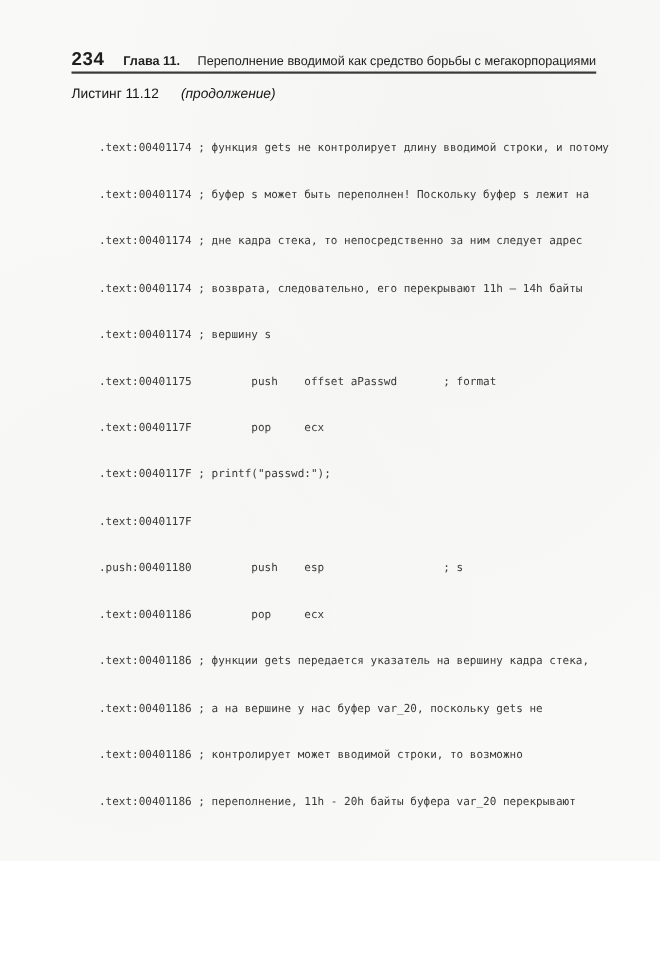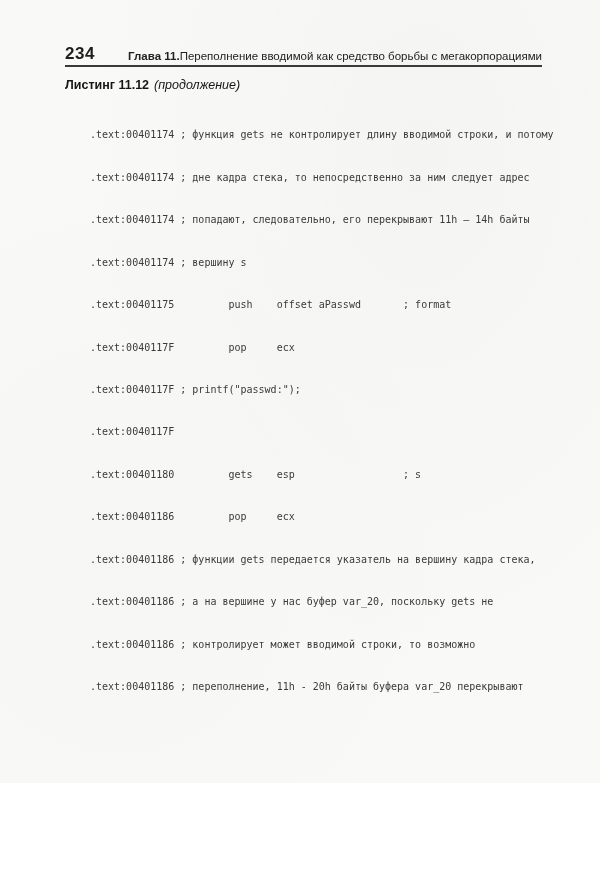--- a/index.html
+++ b/index.html
@@ -36,42 +36,42 @@
     color: #1e1e1e;
   }
   .chapter-line {
     font-size: 11.5px;
     color: #222;
     white-space: nowrap;
     padding-bottom: 2px;
   }
   .chapter-line .chapter-label {
     font-weight: bold;
-    margin-right: 0;
+    margin-right: 16px;
     text-align: center;
   }
   .head-rule {
     position: absolute;
     left: 65px;
     top: 65px;
     width: 477px;
     height: 2px;
     background: #3a3a3a;
   }
   .listing-caption {
     position: absolute;
     left: 65px;
     top: 78px;
     font-size: 12.5px;
     color: #161616;
     white-space: nowrap;
   }
   .listing-caption .listing-label {
-    font-weight: bold;
-    margin-right: 5px;
+    font-weight: normal;
+    margin-right: 20px;
   }
   .listing-caption .listing-continuation {
     font-style: italic;
     font-weight: normal;
   }
   .code-listing {
     position: absolute;
     left: 66px;
     top: 100px;
     font-family: "DejaVu Sans Mono", "Liberation Mono", monospace;
@@ -98,28 +98,29 @@
   </div>
 
   <div class="head-rule"></div>
 
   <div class="listing-caption">
     <span class="listing-label">Листинг 11.12</span><span class="listing-continuation">(продолжение)</span>
   </div>
 
   <div class="code-listing">
     <div class="code-line">.text:00401174 ; функция gets не контролирует длину вводимой строки, и потому</div>
+    <div class="code-line">.text:00401174 ; буфер s может быть переполнен! Поскольку буфер s лежит на</div>
     <div class="code-line">.text:00401174 ; дне кадра стека, то непосредственно за ним следует адрес</div>
-    <div class="code-line">.text:00401174 ; попадают, следовательно, его перекрывают 11h — 14h байты</div>
+    <div class="code-line">.text:00401174 ; возврата, следовательно, его перекрывают 11h — 14h байты</div>
     <div class="code-line">.text:00401174 ; вершину s</div>
     <div class="code-line">.text:00401175         push    offset aPasswd       ; format</div>
     <div class="code-line">.text:0040117F         pop     ecx</div>
     <div class="code-line">.text:0040117F ; printf("passwd:");</div>
     <div class="code-line">.text:0040117F</div>
-    <div class="code-line">.text:00401180         gets    esp                  ; s</div>
+    <div class="code-line">.push:00401180         push    esp                  ; s</div>
     <div class="code-line">.text:00401186         pop     ecx</div>
     <div class="code-line">.text:00401186 ; функции gets передается указатель на вершину кадра стека,</div>
     <div class="code-line">.text:00401186 ; а на вершине у нас буфер var_20, поскольку gets не</div>
     <div class="code-line">.text:00401186 ; контролирует может вводимой строки, то возможно</div>
     <div class="code-line">.text:00401186 ; переполнение, 11h - 20h байты буфера var_20 перекрывают</div>
     
     
     
     
     

